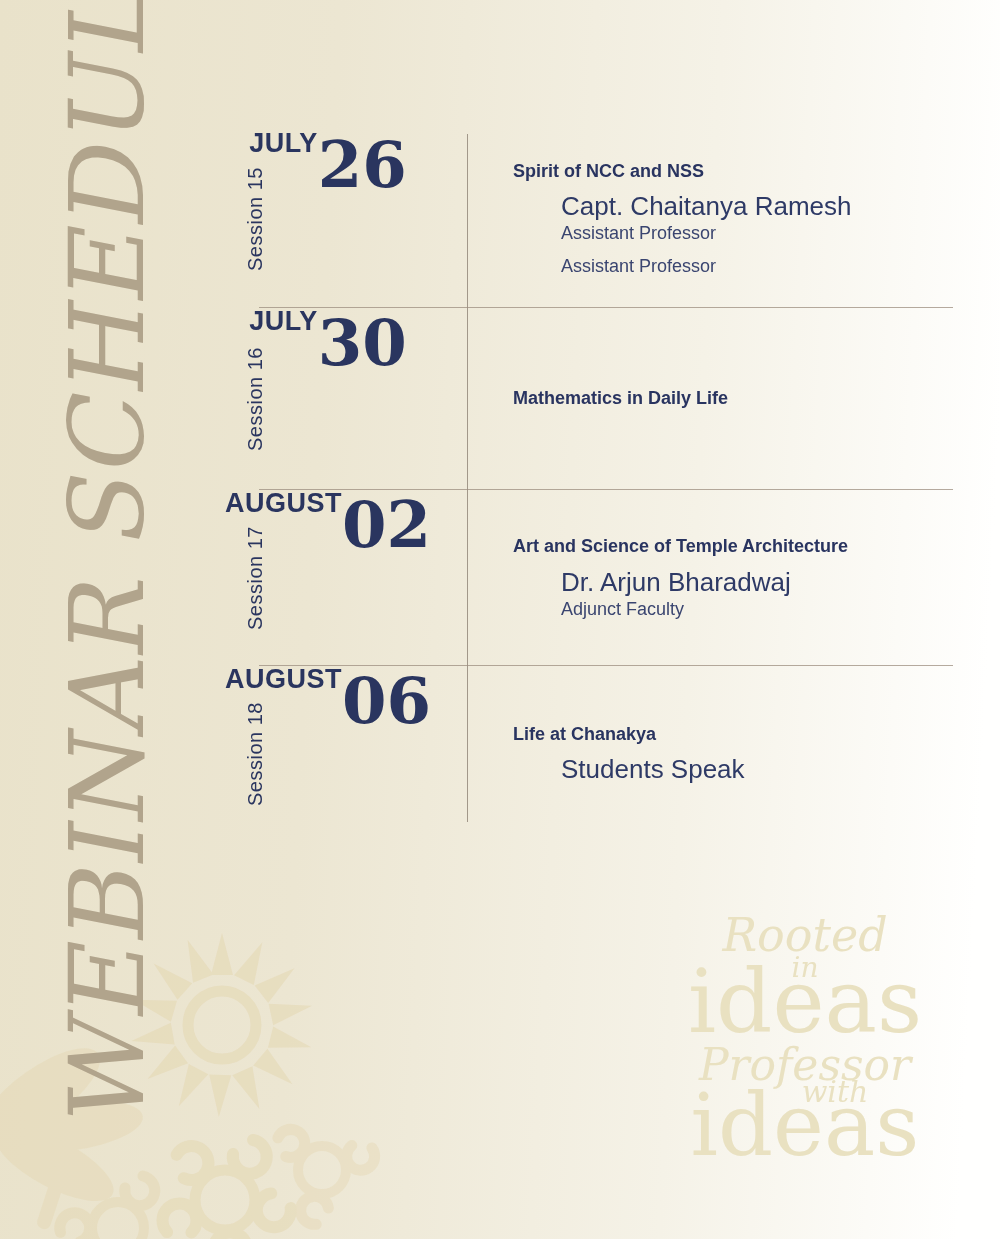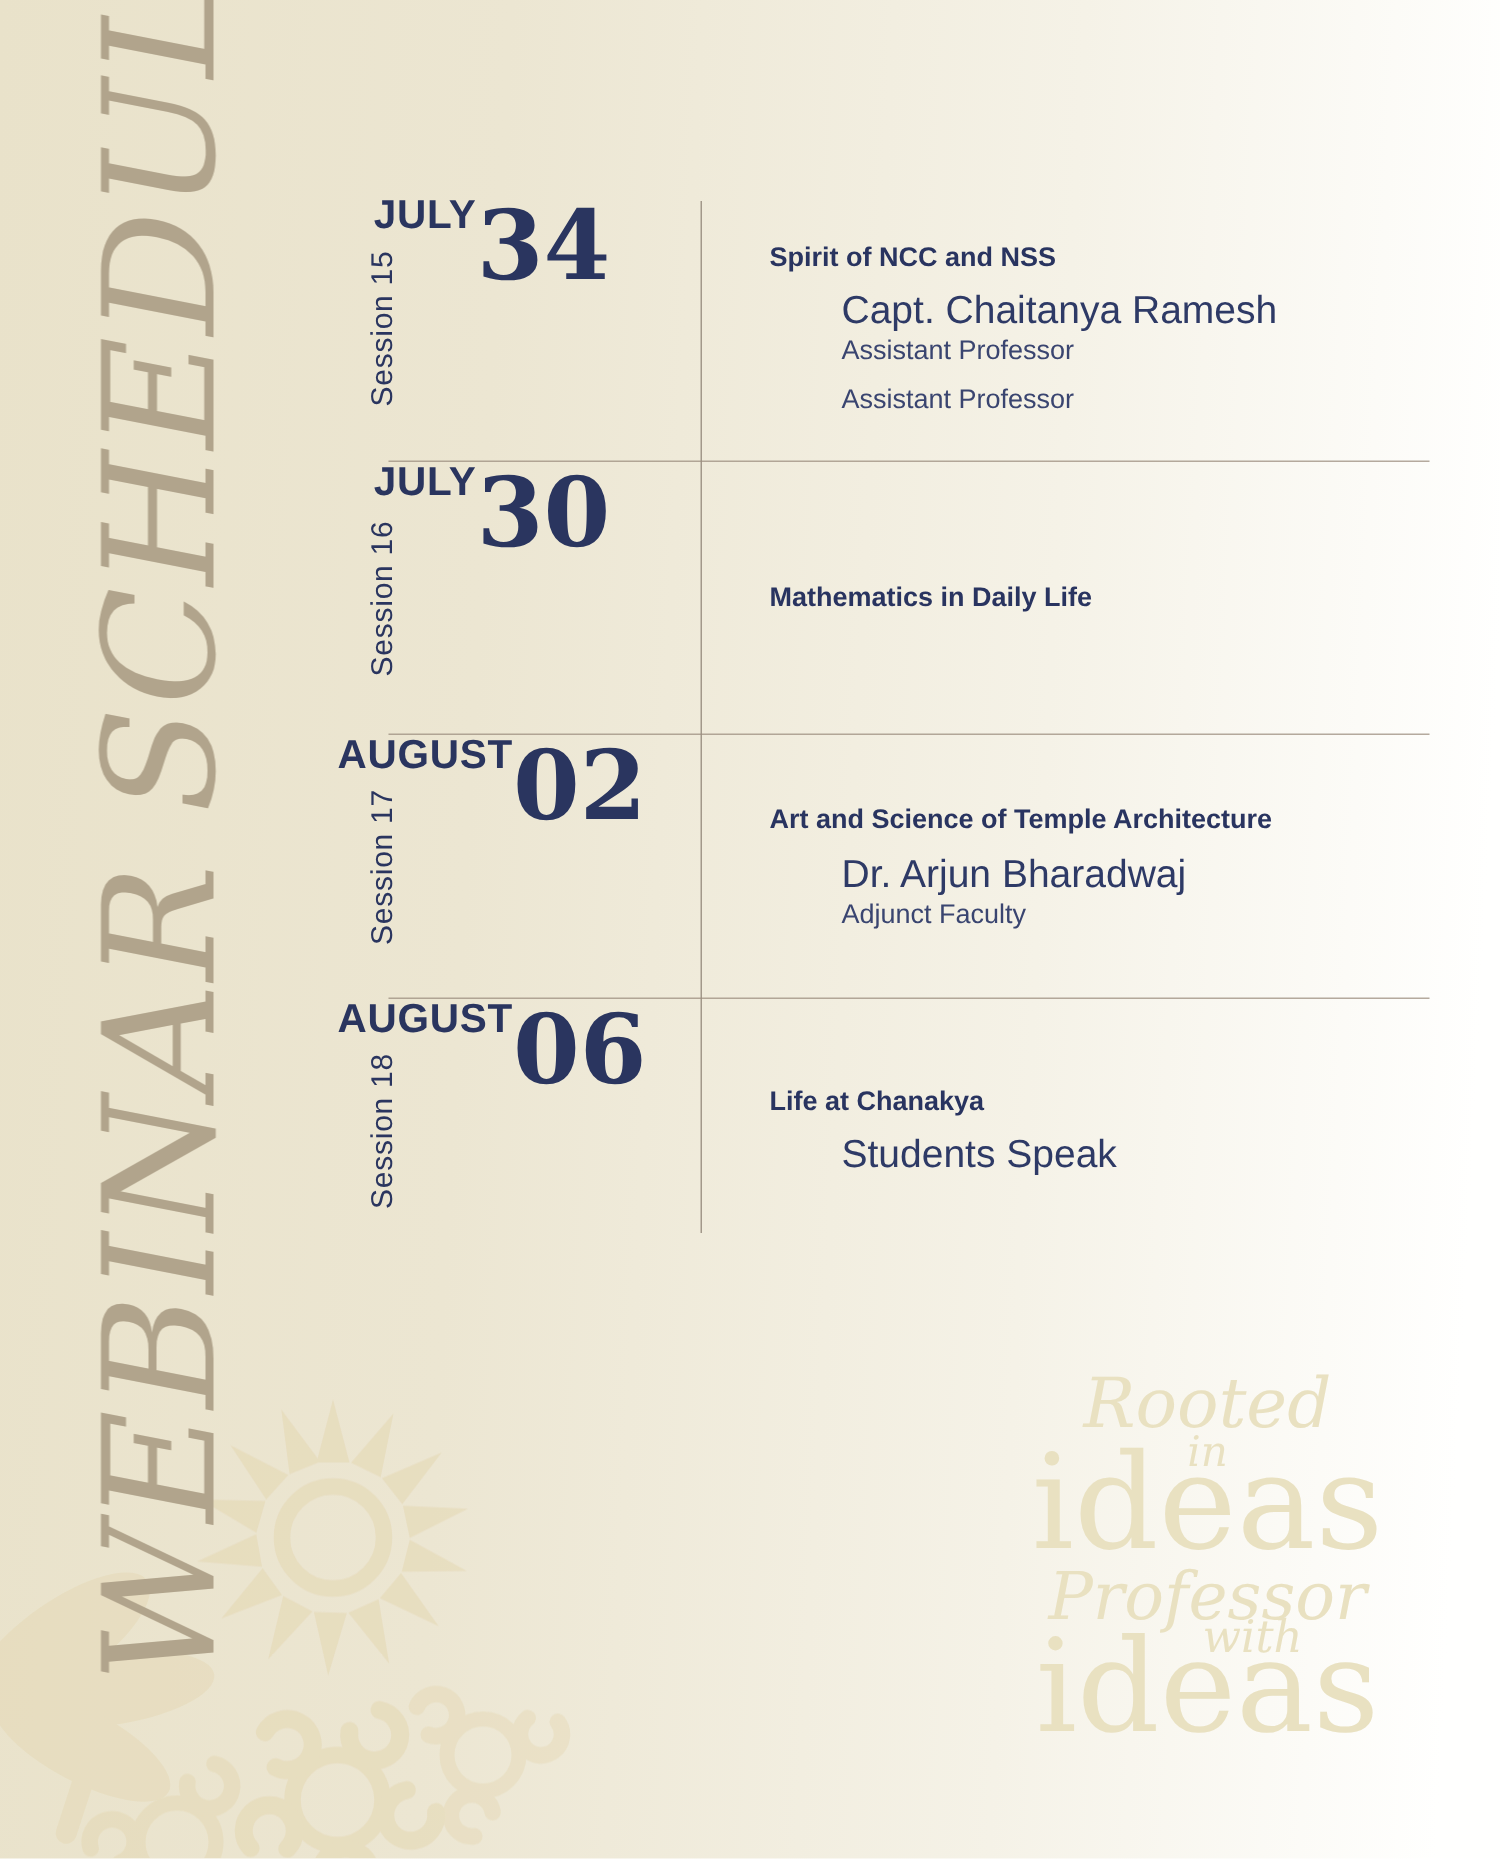--- a/index.html
+++ b/index.html
@@ -131,21 +131,21 @@
   <div class="vertical-title">WEBINAR SCHEDULE</div>
 
   <div class="vline"></div>
 
   <section class="session r1">
     <div class="s-label-wrap">
         <span class="s-label">Session 15</span>
       </div>
     <div class="s-date">
       <div class="s-month">JULY</div>
-      <div class="s-day">34</div>
+      <div class="s-day">26</div>
     </div>
     <div class="s-content">
       <h2 class="s-title">Spirit of NCC and NSS</h2>
       <div class="speaker">
         <div class="sp-name">Capt. Chaitanya Ramesh</div>
         <div class="sp-role">Assistant Professor</div>
       </div>
       <div class="speaker">
         <div class="sp-role">Assistant Professor</div>
       </div>

